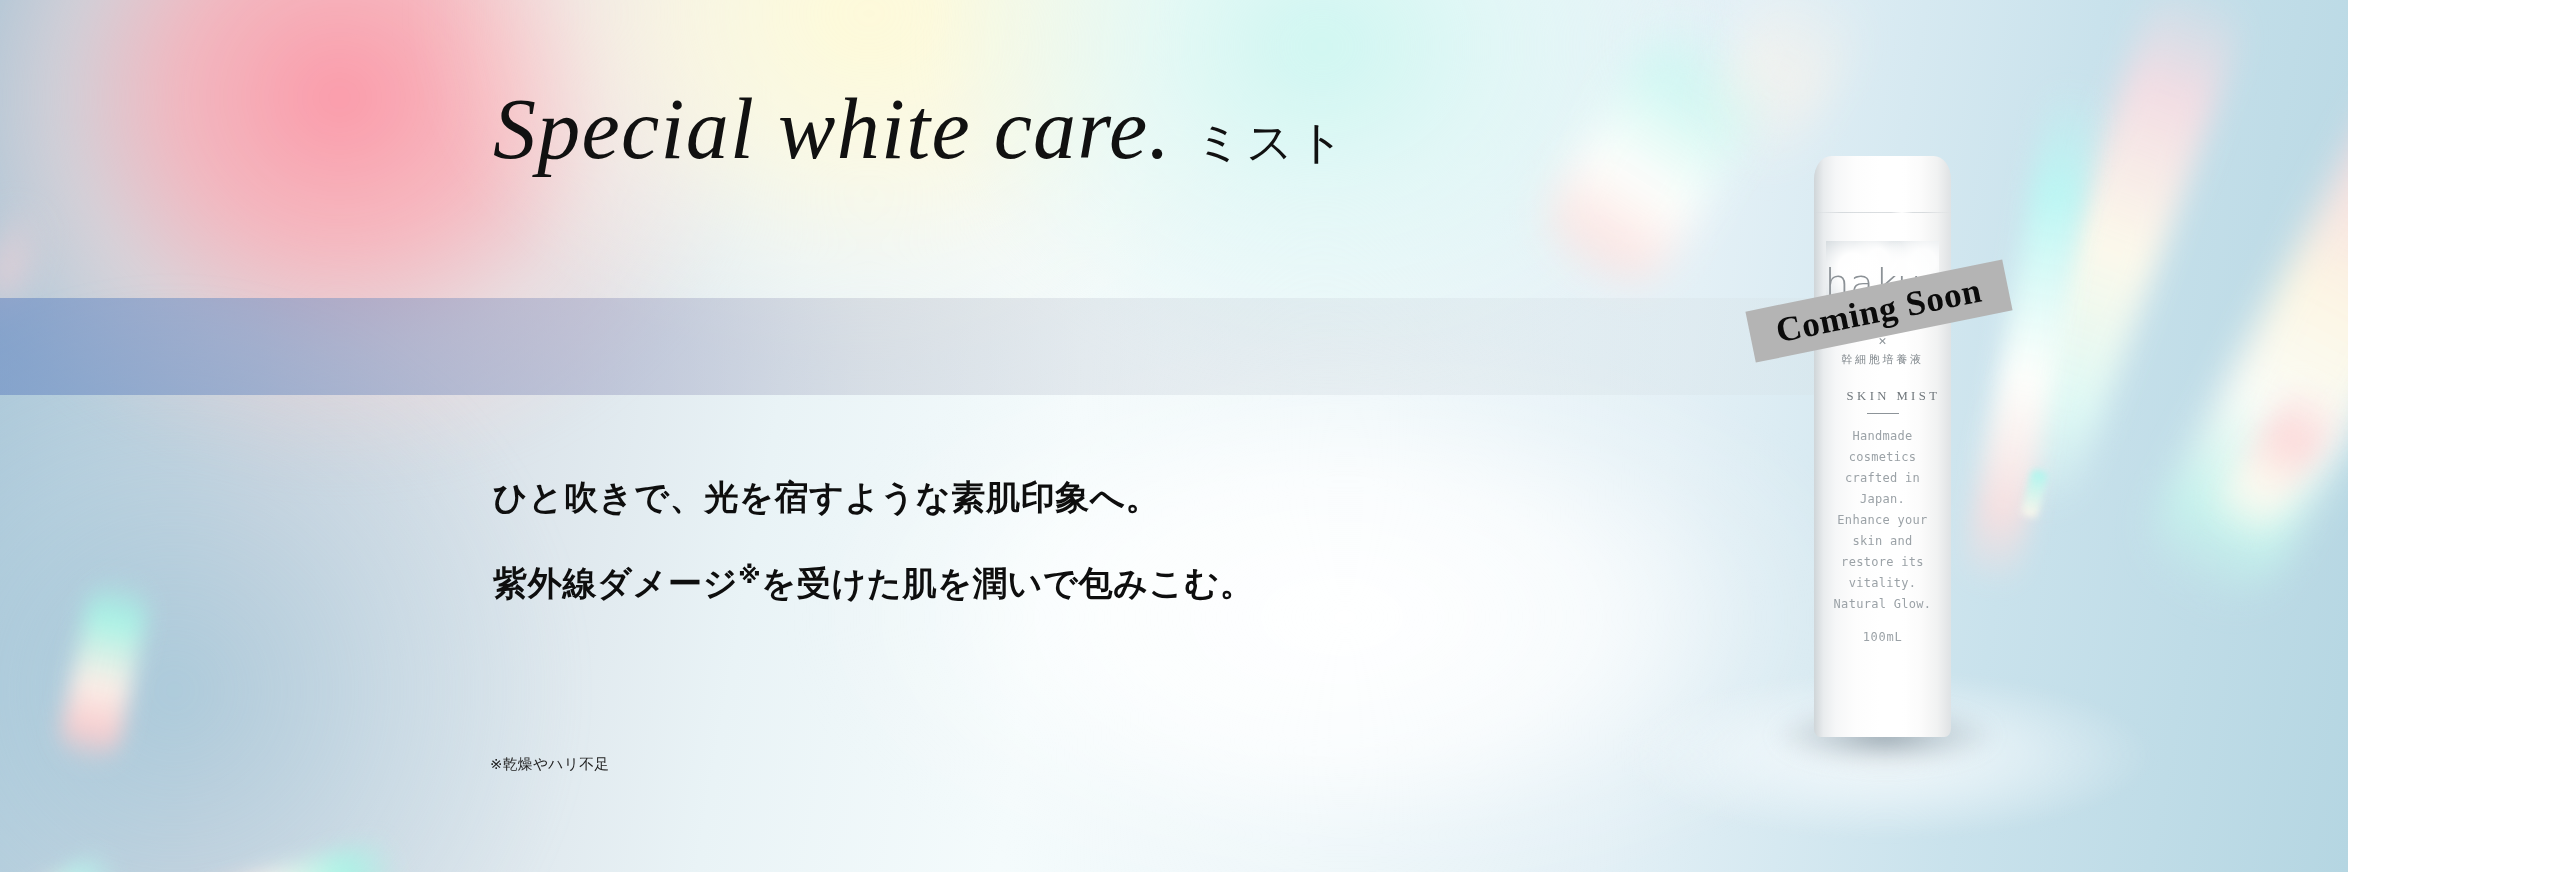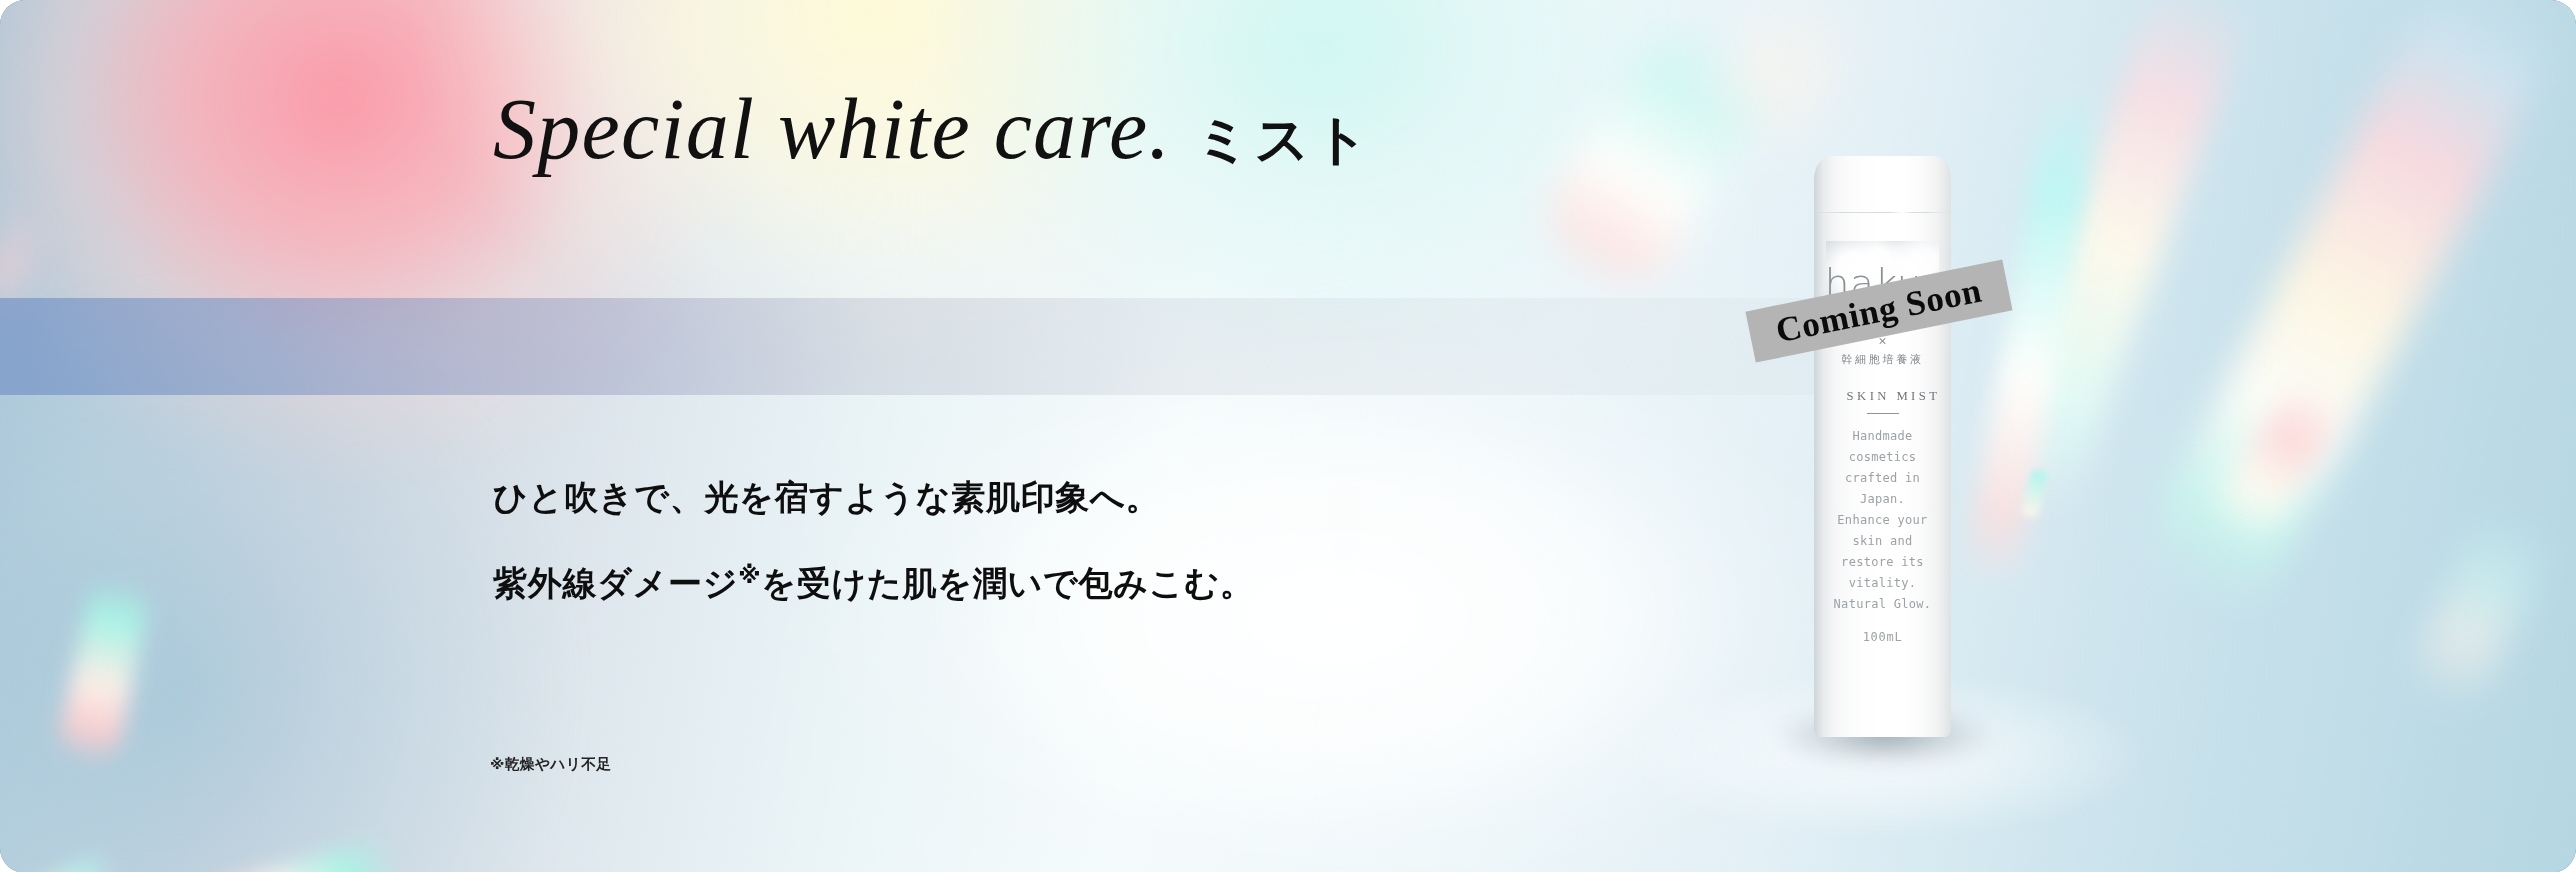--- a/index.html
+++ b/index.html
@@ -1,25 +1,24 @@
 <!DOCTYPE html>
 <html style="font-size:10.7px"><head>
 <meta charset="utf-8">
 <title>hakua Special white care mist banner</title>
 <style>
   html,body{margin:0;padding:0;background:#fff;}
   body{font-family:"Liberation Sans","DejaVu Sans",sans-serif;}
 
   .banner{
     position:relative;
-    width:2576px;
+    width:2348px;
     height:873px;
     overflow:hidden;
     background:#737373;
-    border-radius:25px;
   }
 
   
   .bg-base{
     position:absolute; inset:0;
     background:
       linear-gradient(100deg,
         #a8c6d8 0%,
         #b9cfdd 6%,
         #cfd6e0 14%,
@@ -202,22 +201,22 @@
   .headline .latin{
     font-family:"Liberation Serif","DejaVu Serif",serif;
     font-style:italic;
     font-weight:400;
     font-size:86px;
     letter-spacing:1.3px;
     line-height:1;
   }
   .headline .kana{
     font-family:"DejaVu Sans","Liberation Sans",sans-serif;
-    font-weight:700;
-    font-size:54px;
+    font-weight:400;
+    font-size:46px;
     letter-spacing:4px;
     line-height:1;
     margin-left:24px;
     text-align:center;
   }
 
   
   .copy{
     position:absolute;
     left:493px; top:480px;
@@ -235,21 +234,21 @@
   .copy-line:last-of-type{margin-bottom:14px;}
   .copy-line sup{
     font-size:23px;
     vertical-align:super;
     line-height:0;
   }
   .footnote{
     position:absolute;
     left:490px; top:755px;
     font-family:"DejaVu Sans","Liberation Sans",sans-serif;
-    font-weight:700;
+    font-weight:400;
     font-size:14.8px;
     letter-spacing:0.3px;
     color:#232323;
     white-space:nowrap;
   }
 
   
   .pedestal{
     position:absolute;
     left:1617px; top:671px;

